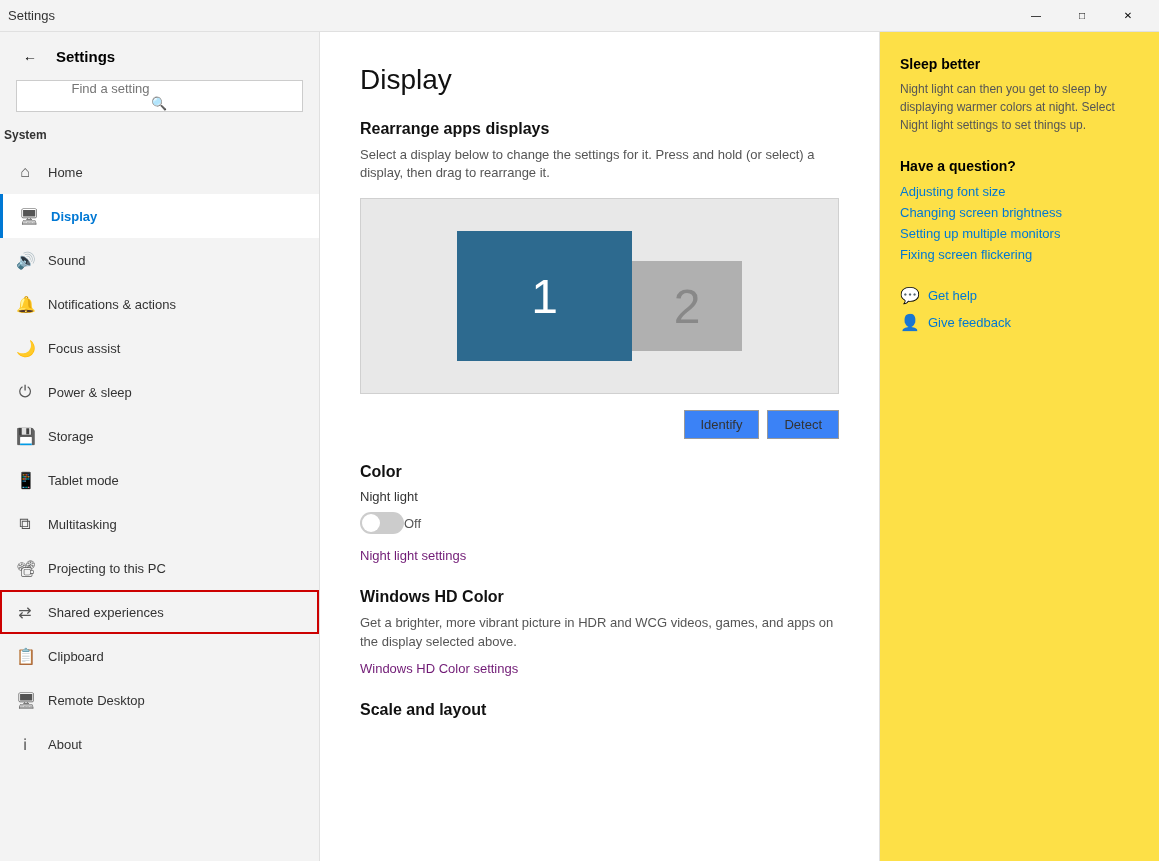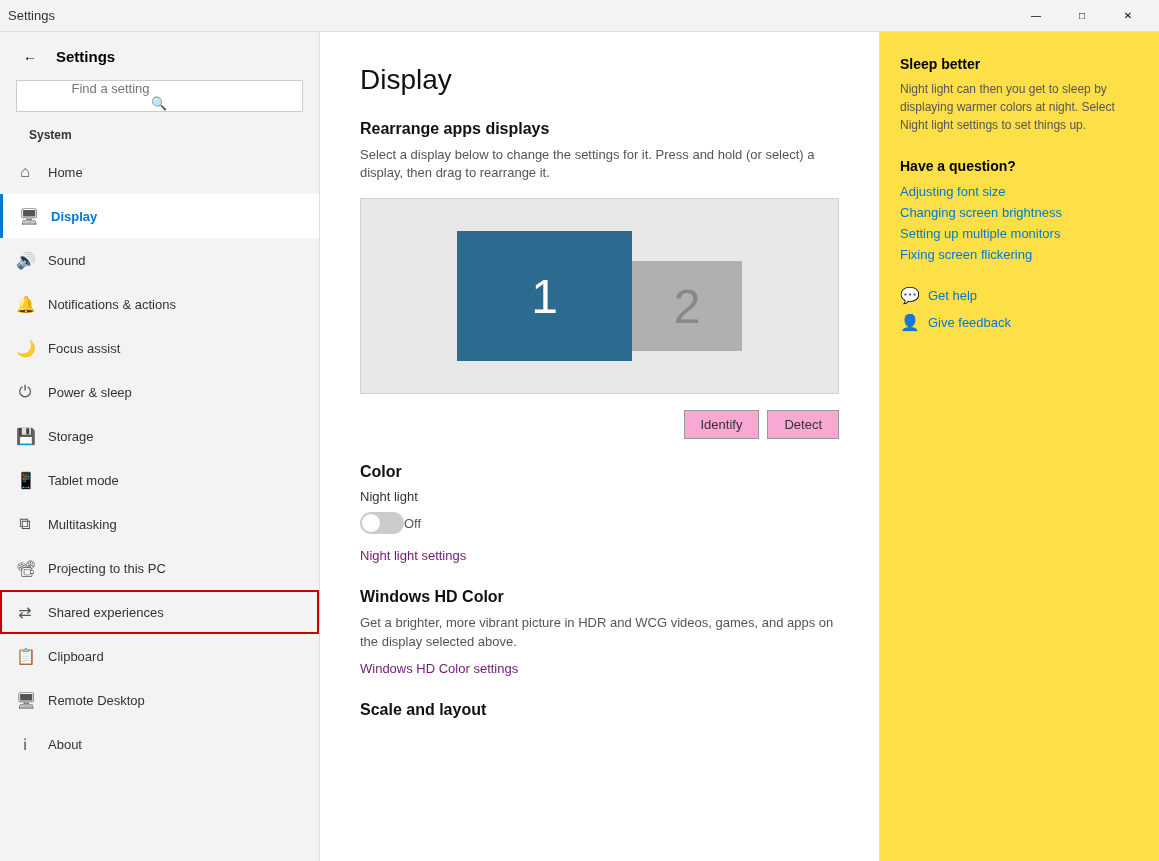--- a/index.html
+++ b/index.html
@@ -39,21 +39,21 @@
     .search-box {
       margin: 0 16px 12px; display: flex; align-items: center;
       border: 1px solid #ccc; background: white; height: 32px; padding: 0 8px; flex-direction: column;
     }
     .search-input {
       border: none; outline: none; flex: 1; font-size: 13px; background: transparent;
     }
     .search-icon { font-size: 13px; color: #555; }
 
     .sidebar-section-label {
-      font-size: 12px; font-weight: 600; color: #333; padding: 4px 29px 8px;
+      font-size: 12px; font-weight: 600; color: #333; padding: 4px 4px 8px;
     }
 
     .nav-item {
       display: flex; align-items: center; gap: 14px;
       padding: 10px 16px; cursor: pointer; height: 44px;
       position: relative;
     }
     .nav-item.active {
       background: white; border-left: 3px solid #0078d4;
     }
@@ -85,21 +85,21 @@
       width: 175px; height: 130px; background: #2d6a8f;
       position: relative; z-index: 2;
     }
     .display-2 {
       width: 110px; height: 90px; background: #b0b0b0; color: #888;
       margin-top: 20px;
     }
 
     .display-actions { display: flex; gap: 8px; justify-content: flex-end; margin-bottom: 24px; }
     .action-btn {
-      padding: 6px 16px; border: 1px solid #999; background: #f9a8d4;
+      padding: 6px 16px; border: 1px solid #999; background: #3b82f6;
       cursor: pointer; font-size: 13px; color: #333;
     }
 
     
     .color-section { margin-bottom: 24px; }
     .night-light-row { display: flex; align-items: center; gap: 12px; margin-bottom: 8px; }
     .toggle {
       width: 44px; height: 22px; background: #ccc; border-radius: 11px;
       position: relative; cursor: pointer;
     }

